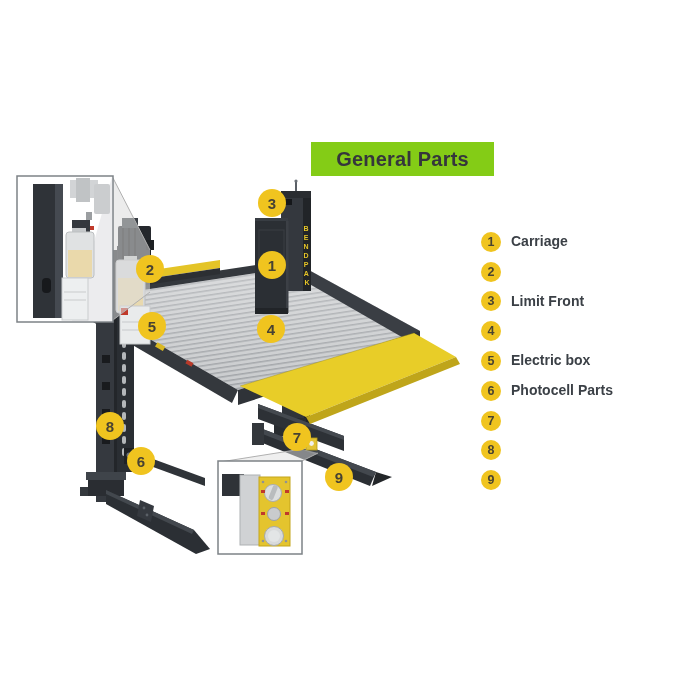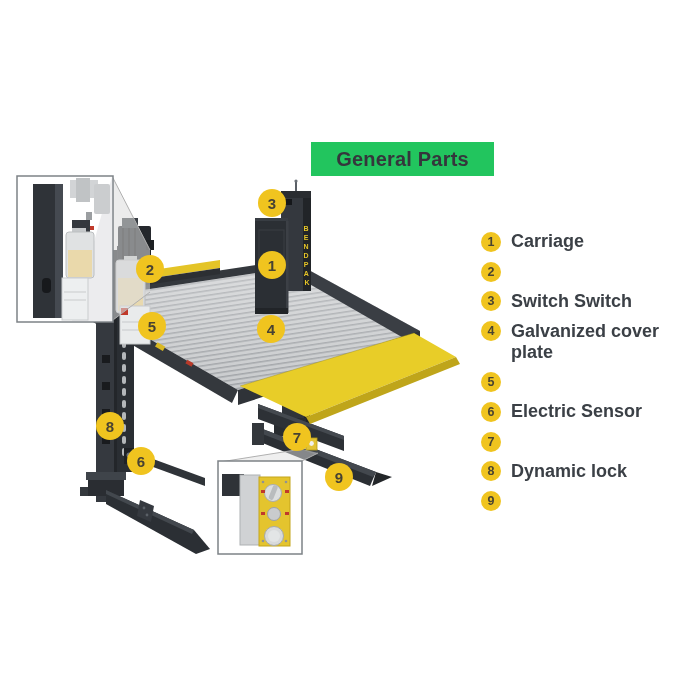--- a/index.html
+++ b/index.html
@@ -1,29 +1,29 @@
 <!DOCTYPE html>
 <html><head>
 <meta charset="utf-8">
 <style>
   html,body{margin:0;padding:0;background:#ffffff;}
   #stage{position:relative;width:700px;height:700px;background:#fff;overflow:hidden;
          font-family:"Liberation Sans",sans-serif;}
   #machine-svg{position:absolute;left:0;top:0;z-index:1;}
   
   .title-box{position:absolute;left:311px;top:142px;width:183px;height:34px;z-index:5;
-             background:#22c55e;display:flex;align-items:center;justify-content:center;}
+             background:#84cc16;display:flex;align-items:center;justify-content:center;}
   .title-box span{font-size:20px;font-weight:bold;color:#35363c;letter-spacing:.2px;}
   
   .legend{position:absolute;left:481px;top:231px;z-index:5;display:flex;flex-direction:column;gap:9px;}
   .legend-row{display:flex;align-items:flex-start;}
   .legend-badge{flex:0 0 auto;width:20px;height:20px;border-radius:50%;background:#f0c41f;
                 color:#4a4430;font-size:12.5px;font-weight:bold;display:flex;align-items:center;
                 justify-content:center;margin-top:.5px;}
-  .legend-label{margin-left:10px;font-size:18px;font-weight:bold;color:#3b4046;
+  .legend-label{margin-left:10px;font-size:14px;font-weight:bold;color:#3b4046;
                 line-height:21px;white-space:pre-line;}
   
   .callout{position:absolute;width:28px;height:28px;border-radius:50%;background:#f0c41f;
            color:#474233;font-size:15px;font-weight:bold;display:flex;align-items:center;
            justify-content:center;z-index:4;}
 </style>
 </head>
 <body>
 
 <div id="stage">
@@ -266,38 +266,37 @@
   <div class="legend">
     <div class="legend-row">
       <span class="legend-badge">1</span>
       <span class="legend-label">Carriage</span>
     </div>
     <div class="legend-row">
       <span class="legend-badge">2</span>
     </div>
     <div class="legend-row">
       <span class="legend-badge">3</span>
-      <span class="legend-label">Switch Switch</span>
+      <span class="legend-label">Limit Front</span>
     </div>
     <div class="legend-row">
       <span class="legend-badge">4</span>
-      <span class="legend-label">Galvanized cover plate</span>
     </div>
     <div class="legend-row">
       <span class="legend-badge">5</span>
+      <span class="legend-label">Electric box</span>
     </div>
     <div class="legend-row">
       <span class="legend-badge">6</span>
-      <span class="legend-label">Electric Sensor</span>
+      <span class="legend-label">Photocell Parts</span>
     </div>
     <div class="legend-row">
       <span class="legend-badge">7</span>
     </div>
     <div class="legend-row">
       <span class="legend-badge">8</span>
-      <span class="legend-label">Dynamic lock</span>
     </div>
     <div class="legend-row">
       <span class="legend-badge">9</span>
     </div>
   </div>
 
 </div>
 
 </body></html>

